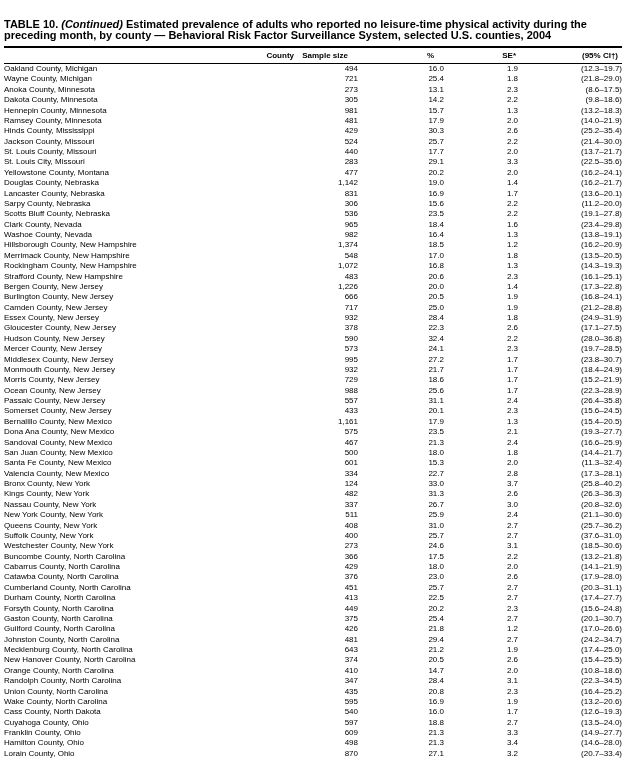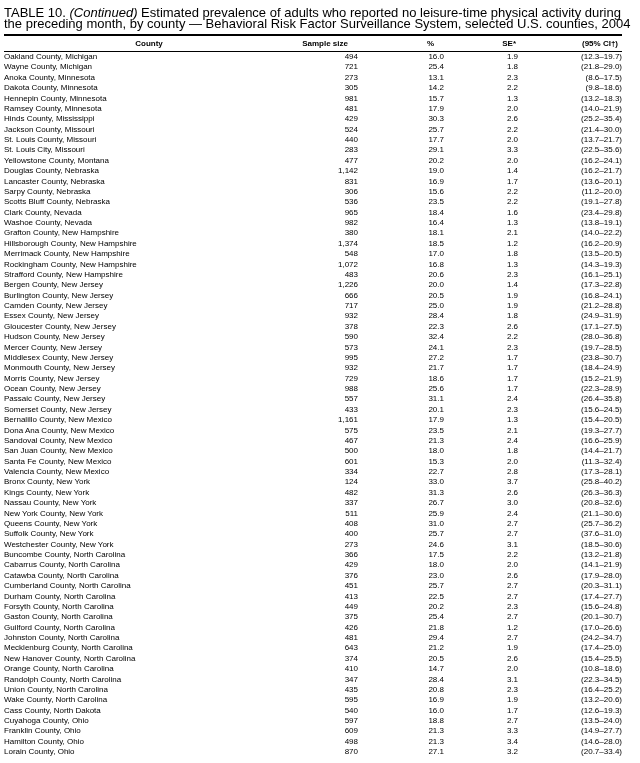--- a/index.html
+++ b/index.html
@@ -8,43 +8,43 @@
     background: #ffffff;
     overflow: hidden;
   }
   body {
     font-family: "Liberation Sans", "DejaVu Sans", sans-serif;
     color: #000;
   }
   .page { padding: 3px 0 0 4px; }
   .title {
     width: 634px;
-    font-size: 13px;
+    font-size: 11px;
     line-height: 11px;
-    font-weight: normal;
-    margin: 4px 0 5px 0;
+    font-weight: bold;
+    margin: 16px 0 5px 0;
     letter-spacing: 0;
   }
   .title .cont { font-style: italic; }
   table {
     border-collapse: collapse;
     table-layout: fixed;
     width: 618px;
   }
   thead th {
     border-top: 2px solid #000;
     border-bottom: 1px solid #000;
     font-size: 8px;
     line-height: 9px;
     font-weight: bold;
     padding: 3px 0;
     vertical-align: middle;
     white-space: nowrap;
   }
-  th.c-county { text-align: center; }
+  th.c-county { text-align: right; }
   th.c-num { text-align: right; }
   th.c-sample { padding-right: 10px; }
   th.c-pct { padding-right: 10px; }
   th.c-se { padding-right: 2px; text-align: right; }
   th.c-ci { padding-right: 4px; }
   tbody td {
     font-size: 8px;
     line-height: 10.37px;
     height: 10.37px;
     padding: 0;
@@ -192,27 +192,20 @@
       <td class="num">(23.4–29.8)</td>
     </tr>
         <tr>
       <td>Washoe County, Nevada</td>
       <td class="num">982</td>
       <td class="num">16.4</td>
       <td class="num">1.3</td>
       <td class="num">(13.8–19.1)</td>
     </tr>
         <tr>
-      <td>Grafton County, New Hampshire</td>
-      <td class="num">380</td>
-      <td class="num">18.1</td>
-      <td class="num">2.1</td>
-      <td class="num">(14.0–22.2)</td>
-    </tr>
-        <tr>
       <td>Hillsborough County, New Hampshire</td>
       <td class="num">1,374</td>
       <td class="num">18.5</td>
       <td class="num">1.2</td>
       <td class="num">(16.2–20.9)</td>
     </tr>
         <tr>
       <td>Merrimack County, New Hampshire</td>
       <td class="num">548</td>
       <td class="num">17.0</td>

